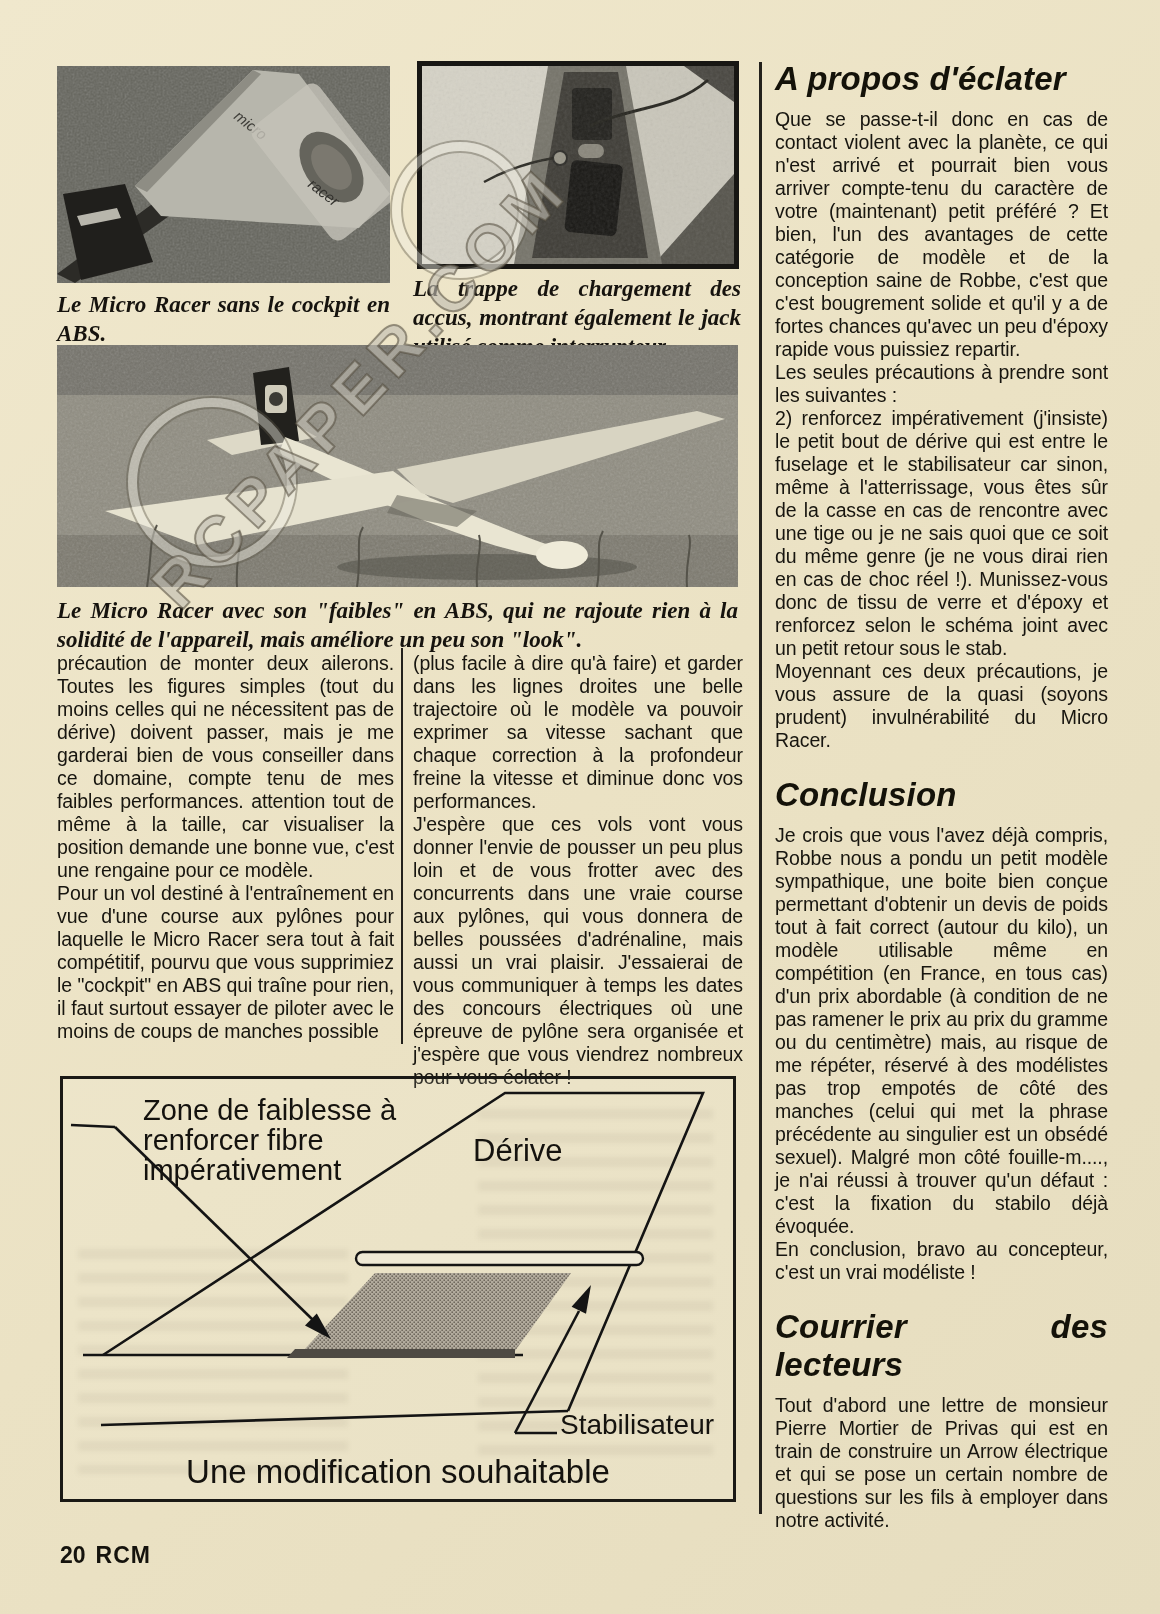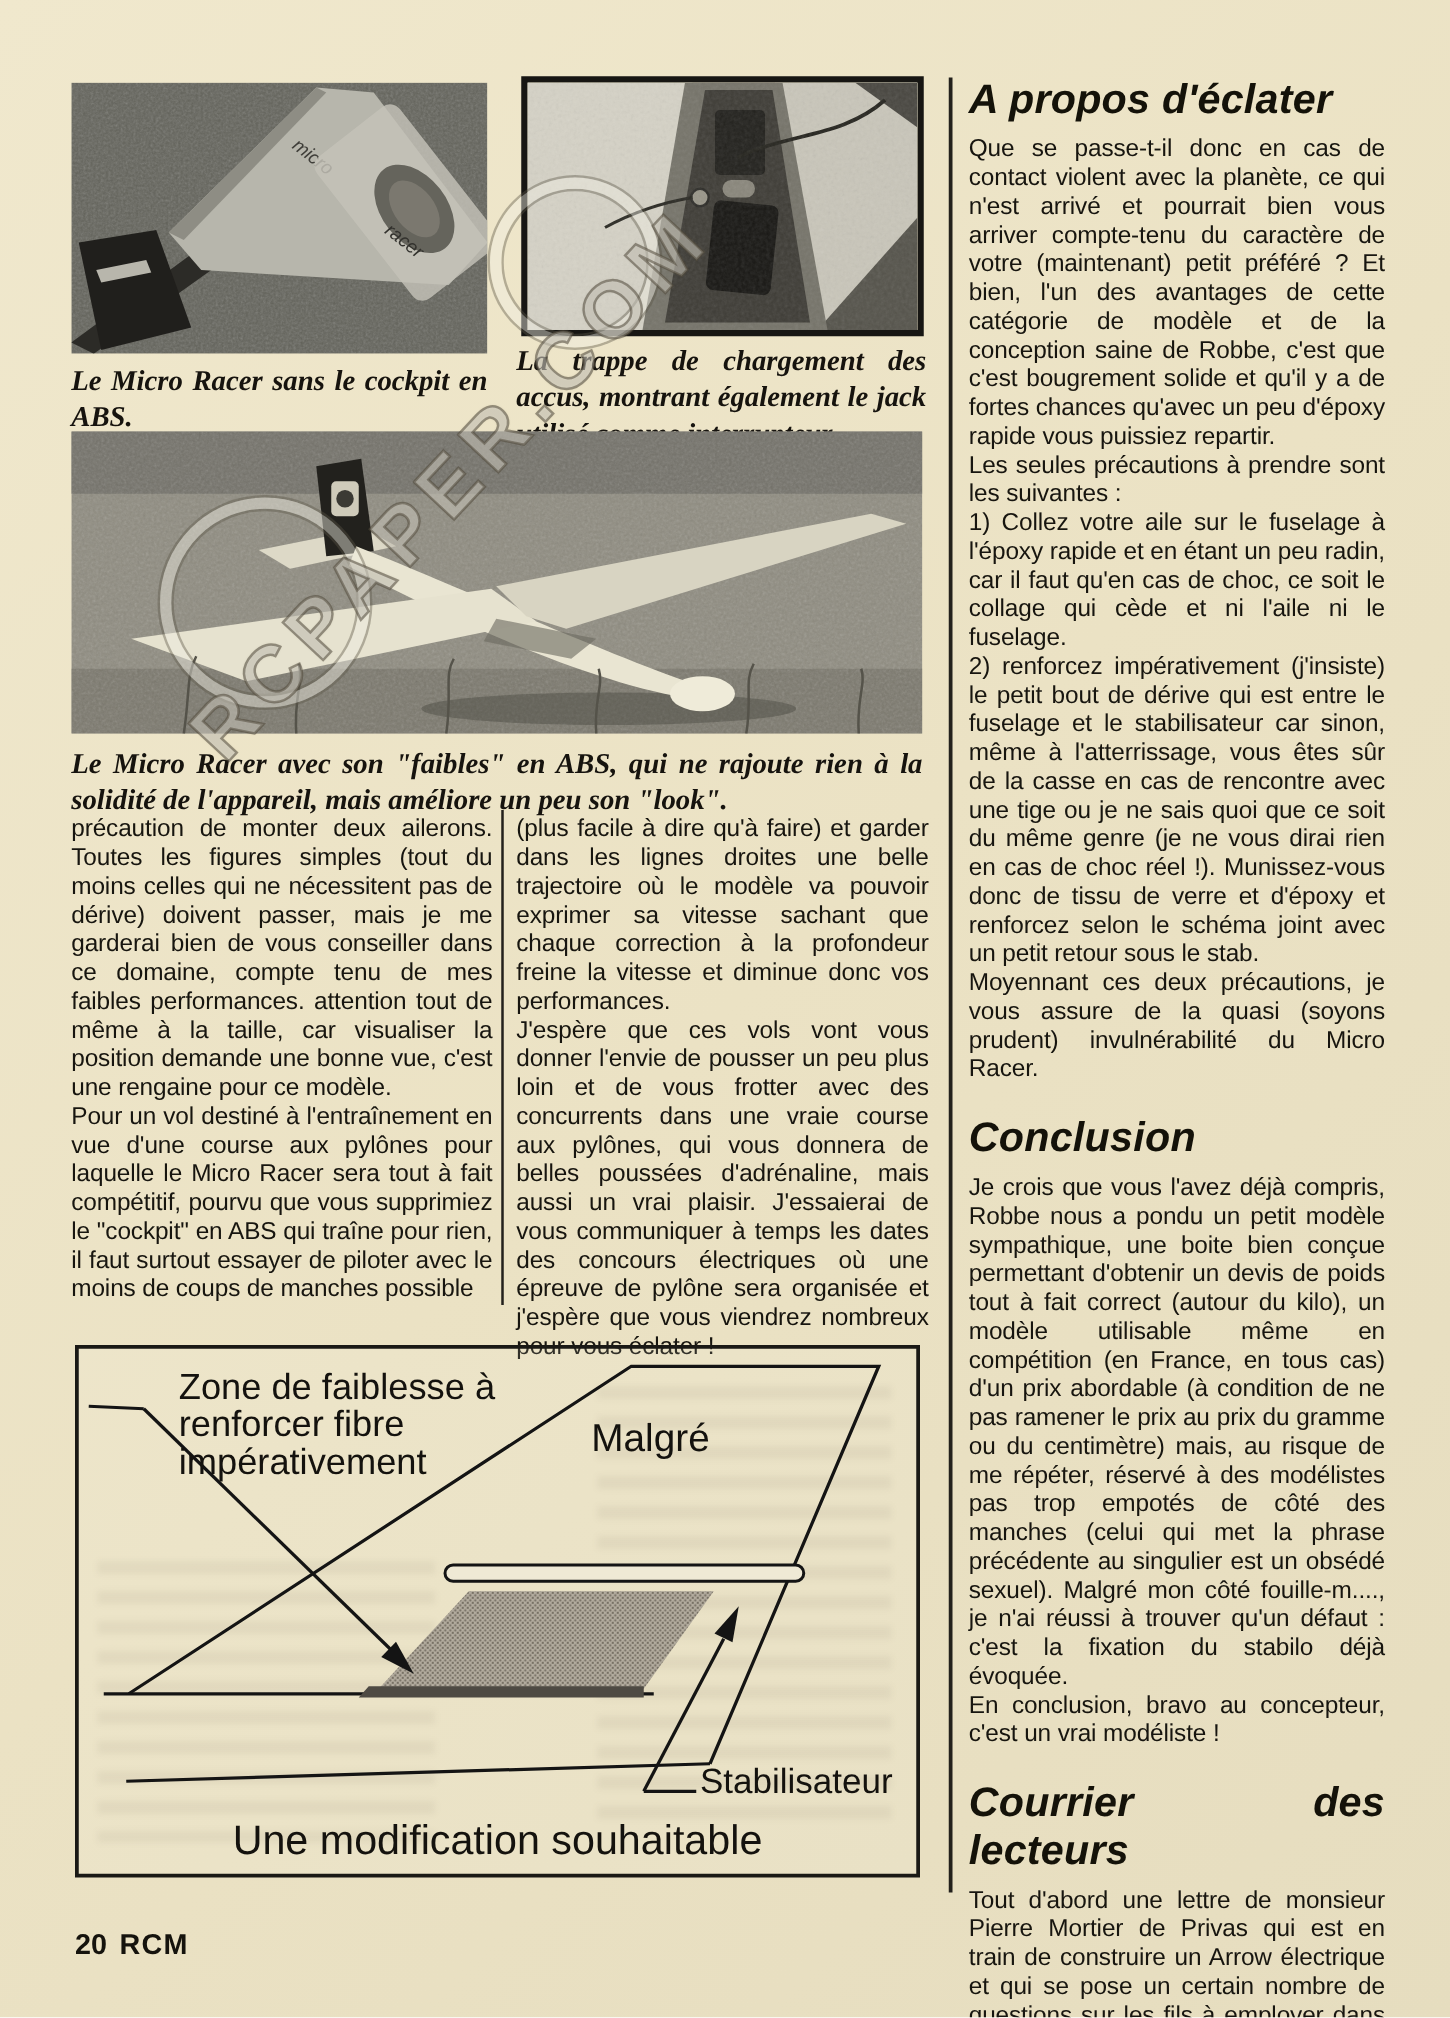--- a/index.html
+++ b/index.html
@@ -161,21 +161,20 @@
 
   <div class="bodytext" style="left:413px;top:652px;width:330px;">
     <p>(plus facile à dire qu'à faire) et garder dans les lignes droites une belle trajectoire où le modèle va pouvoir exprimer sa vitesse sachant que chaque correction à la profondeur freine la vitesse et diminue donc vos performances.</p>
     <p>J'espère que ces vols vont vous donner l'envie de pousser un peu plus loin et de vous frotter avec des concurrents dans une vraie course aux pylônes, qui vous donnera de belles poussées d'adrénaline, mais aussi un vrai plaisir. J'essaierai de vous communiquer à temps les dates des concours électriques où une épreuve de pylône sera organisée et j'espère que vous viendrez nombreux pour vous éclater !</p>
   </div>
 
   <div class="bodytext col3" style="left:775px;top:60px;width:333px;">
     <h2 class="first">A propos d'éclater</h2>
     <p>Que se passe-t-il donc en cas de contact violent avec la planète, ce qui n'est arrivé et pourrait bien vous arriver compte-tenu du caractère de votre (maintenant) petit préféré ? Et bien, l'un des avantages de cette catégorie de modèle et de la conception saine de Robbe, c'est que c'est bougrement solide et qu'il y a de fortes chances qu'avec un peu d'époxy rapide vous puissiez repartir.</p>
     <p>Les seules précautions à prendre sont les suivantes :</p>
-    <p>1) Collez votre aile sur le fuselage à l'époxy rapide et en étant un peu radin, car il faut qu'en cas de choc, ce soit le collage qui cède et ni l'aile ni le fuselage.</p>
     <p>2) renforcez impérativement (j'insiste) le petit bout de dérive qui est entre le fuselage et le stabilisateur car sinon, même à l'atterrissage, vous êtes sûr de la casse en cas de rencontre avec une tige ou je ne sais quoi que ce soit du même genre (je ne vous dirai rien en cas de choc réel !). Munissez-vous donc de tissu de verre et d'époxy et renforcez selon le schéma joint avec un petit retour sous le stab.</p>
     <p>Moyennant ces deux précautions, je vous assure de la quasi (soyons prudent) invulnérabilité du Micro Racer.</p>
     <h2>Conclusion</h2>
     <p>Je crois que vous l'avez déjà compris, Robbe nous a pondu un petit modèle sympathique, une boite bien conçue permettant d'obtenir un devis de poids tout à fait correct (autour du kilo), un modèle utilisable même en compétition (en France, en tous cas) d'un prix abordable (à condition de ne pas ramener le prix au prix du gramme ou du centimètre) mais, au risque de me répéter, réservé à des modélistes pas trop empotés de côté des manches (celui qui met la phrase précédente au singulier est un obsédé sexuel). Malgré mon côté fouille-m...., je n'ai réussi à trouver qu'un défaut : c'est la fixation du stabilo déjà évoquée.</p>
     <p>En conclusion, bravo au concepteur, c'est un vrai modéliste !</p>
     <h2>Courrier des lecteurs</h2>
     <p>Tout d'abord une lettre de monsieur Pierre Mortier de Privas qui est en train de construire un Arrow électrique et qui se pose un certain nombre de questions sur les fils à employer dans notre activité.</p>
   </div>
 
   <div class="diagram">
@@ -200,21 +199,21 @@
       </g>
       <polygon points="312,194 508,194 452,272 240,272" fill="url(#dots)"></polygon>
       <polygon points="232,270 452,270 452,279 224,279" fill="#4e4a43"></polygon>
       <rect x="293" y="173" width="287" height="13" rx="6.5" fill="#efe9d5" stroke="#141414" stroke-width="2.4"></rect>
       <polygon points="268,260 242,246.6 253.8,234.4" fill="#141414"></polygon>
       <polygon points="528,206 523,234.7 508.6,227.7" fill="#141414"></polygon>
     </svg>
     <div class="dlabel dz-zone">Zone de faiblesse à
 renforcer fibre
 impérativement</div>
-    <div class="dlabel dz-derive">Malgré</div>
+    <div class="dlabel dz-derive">Dérive</div>
     <div class="dlabel dz-stab">Stabilisateur</div>
     <div class="dlabel dz-caption">Une modification souhaitable</div>
   </div>
 
   <div class="footer">
     <span class="num">20</span><span class="mag">RCM</span>
   </div>
 
 </div>
 

